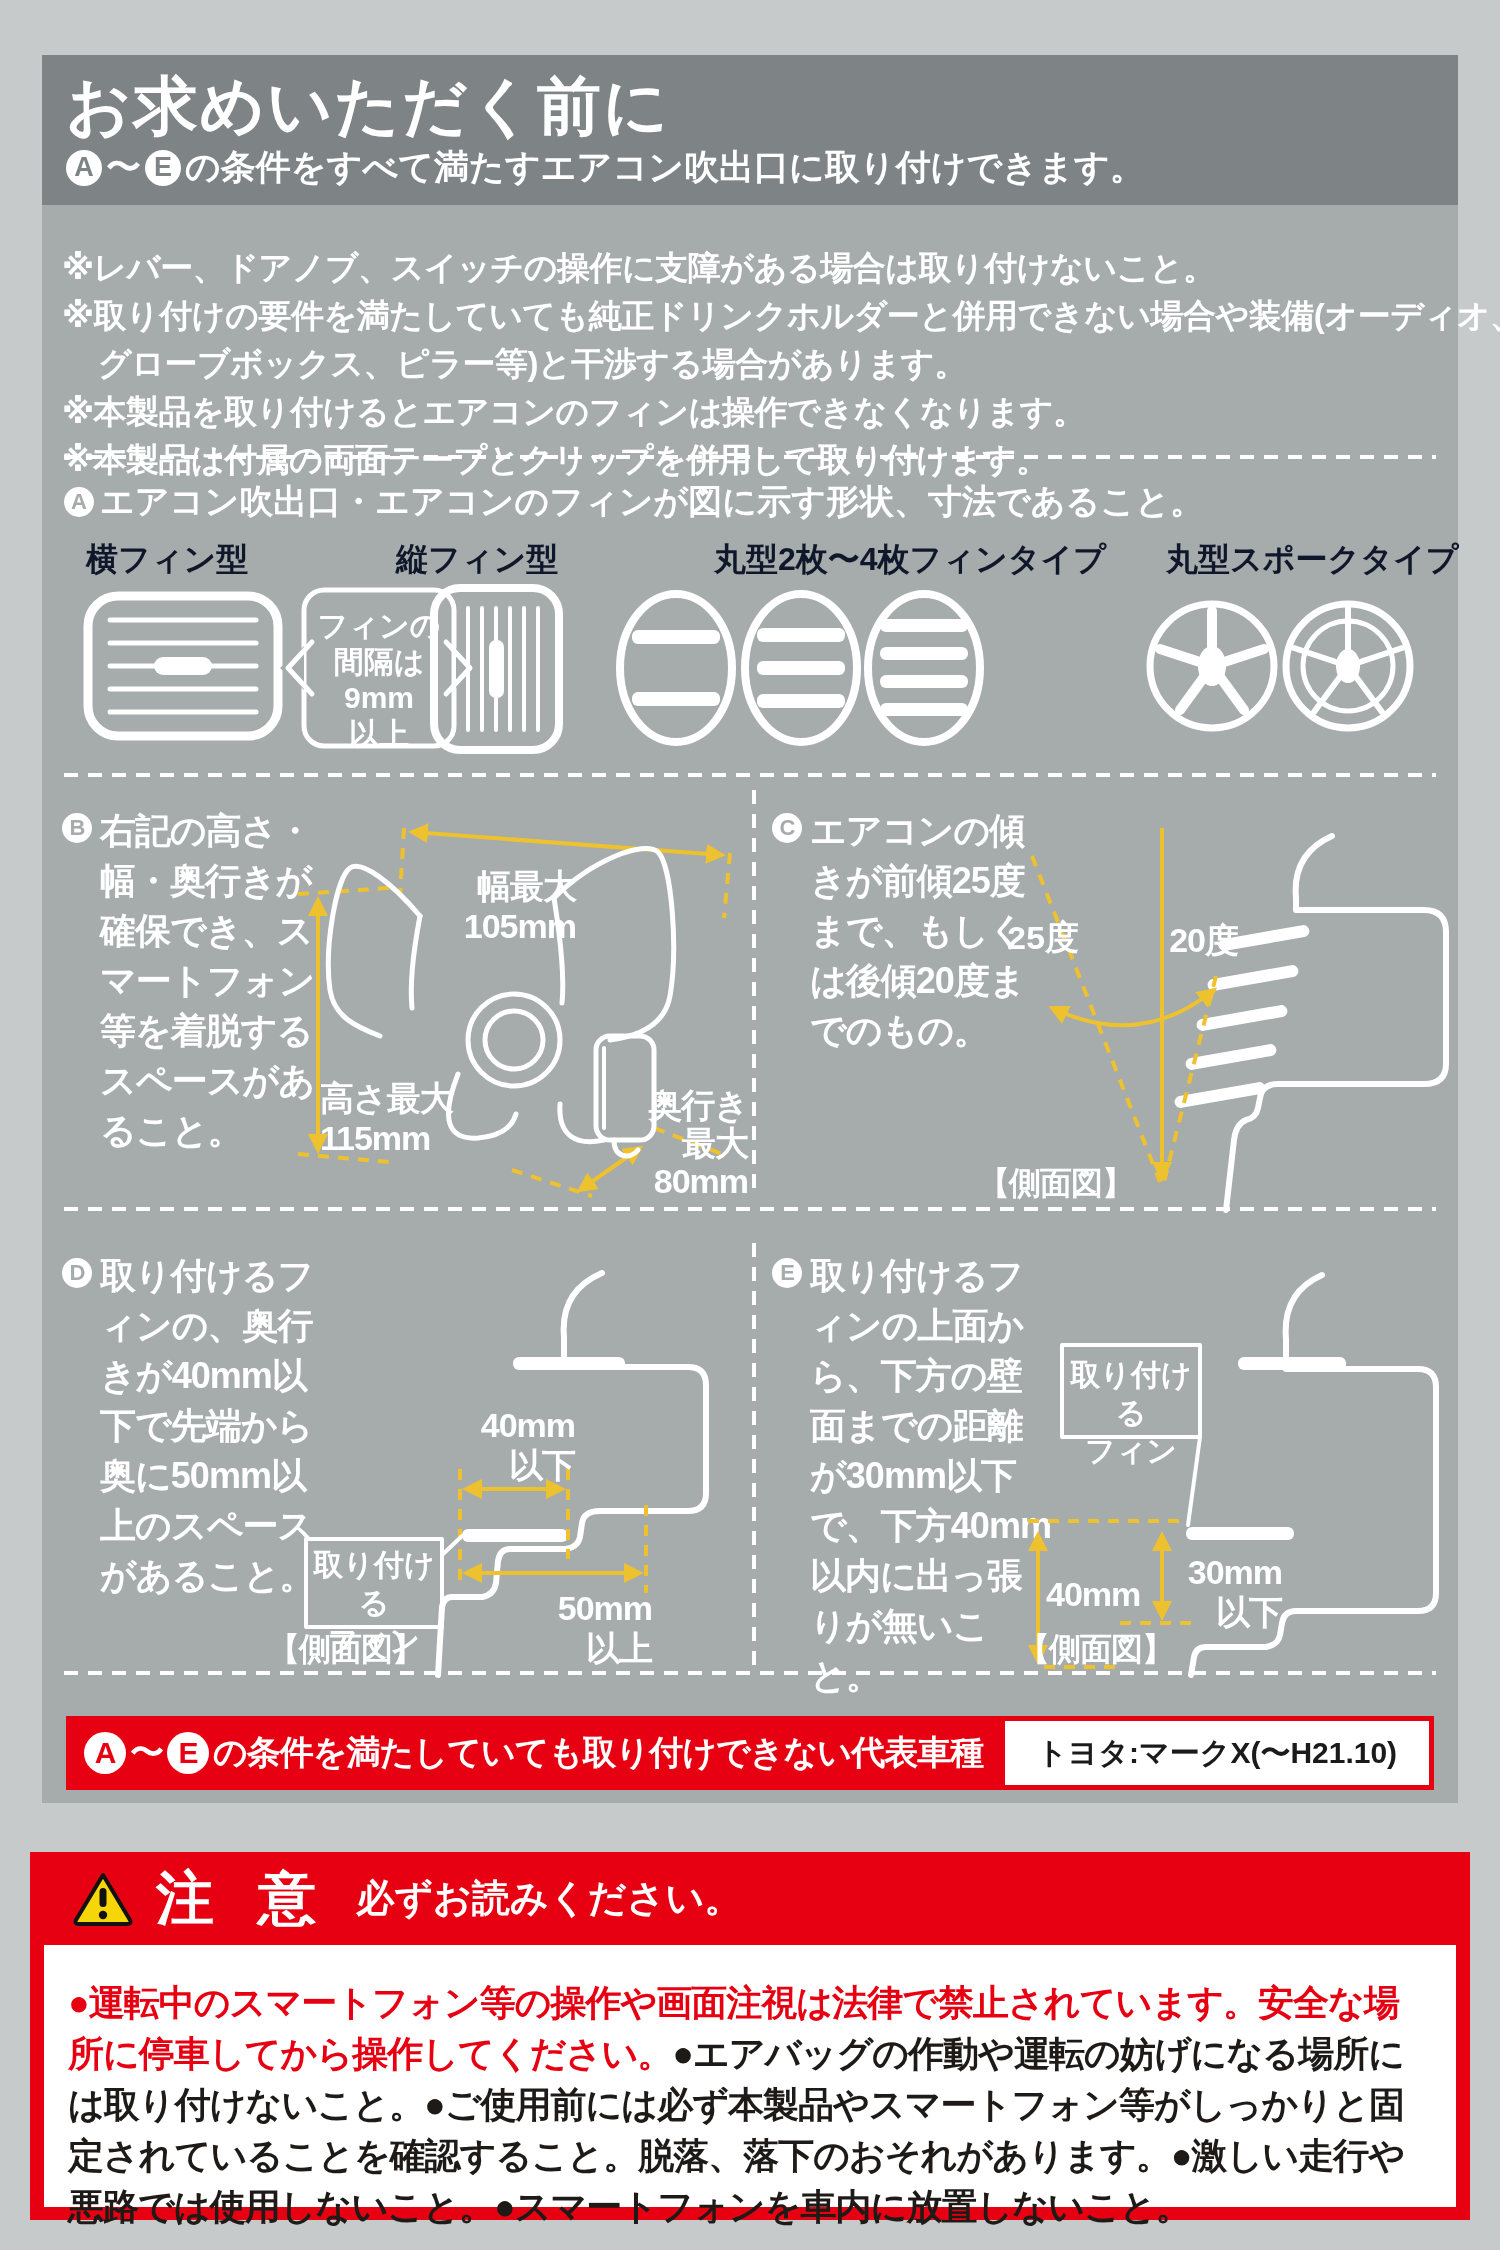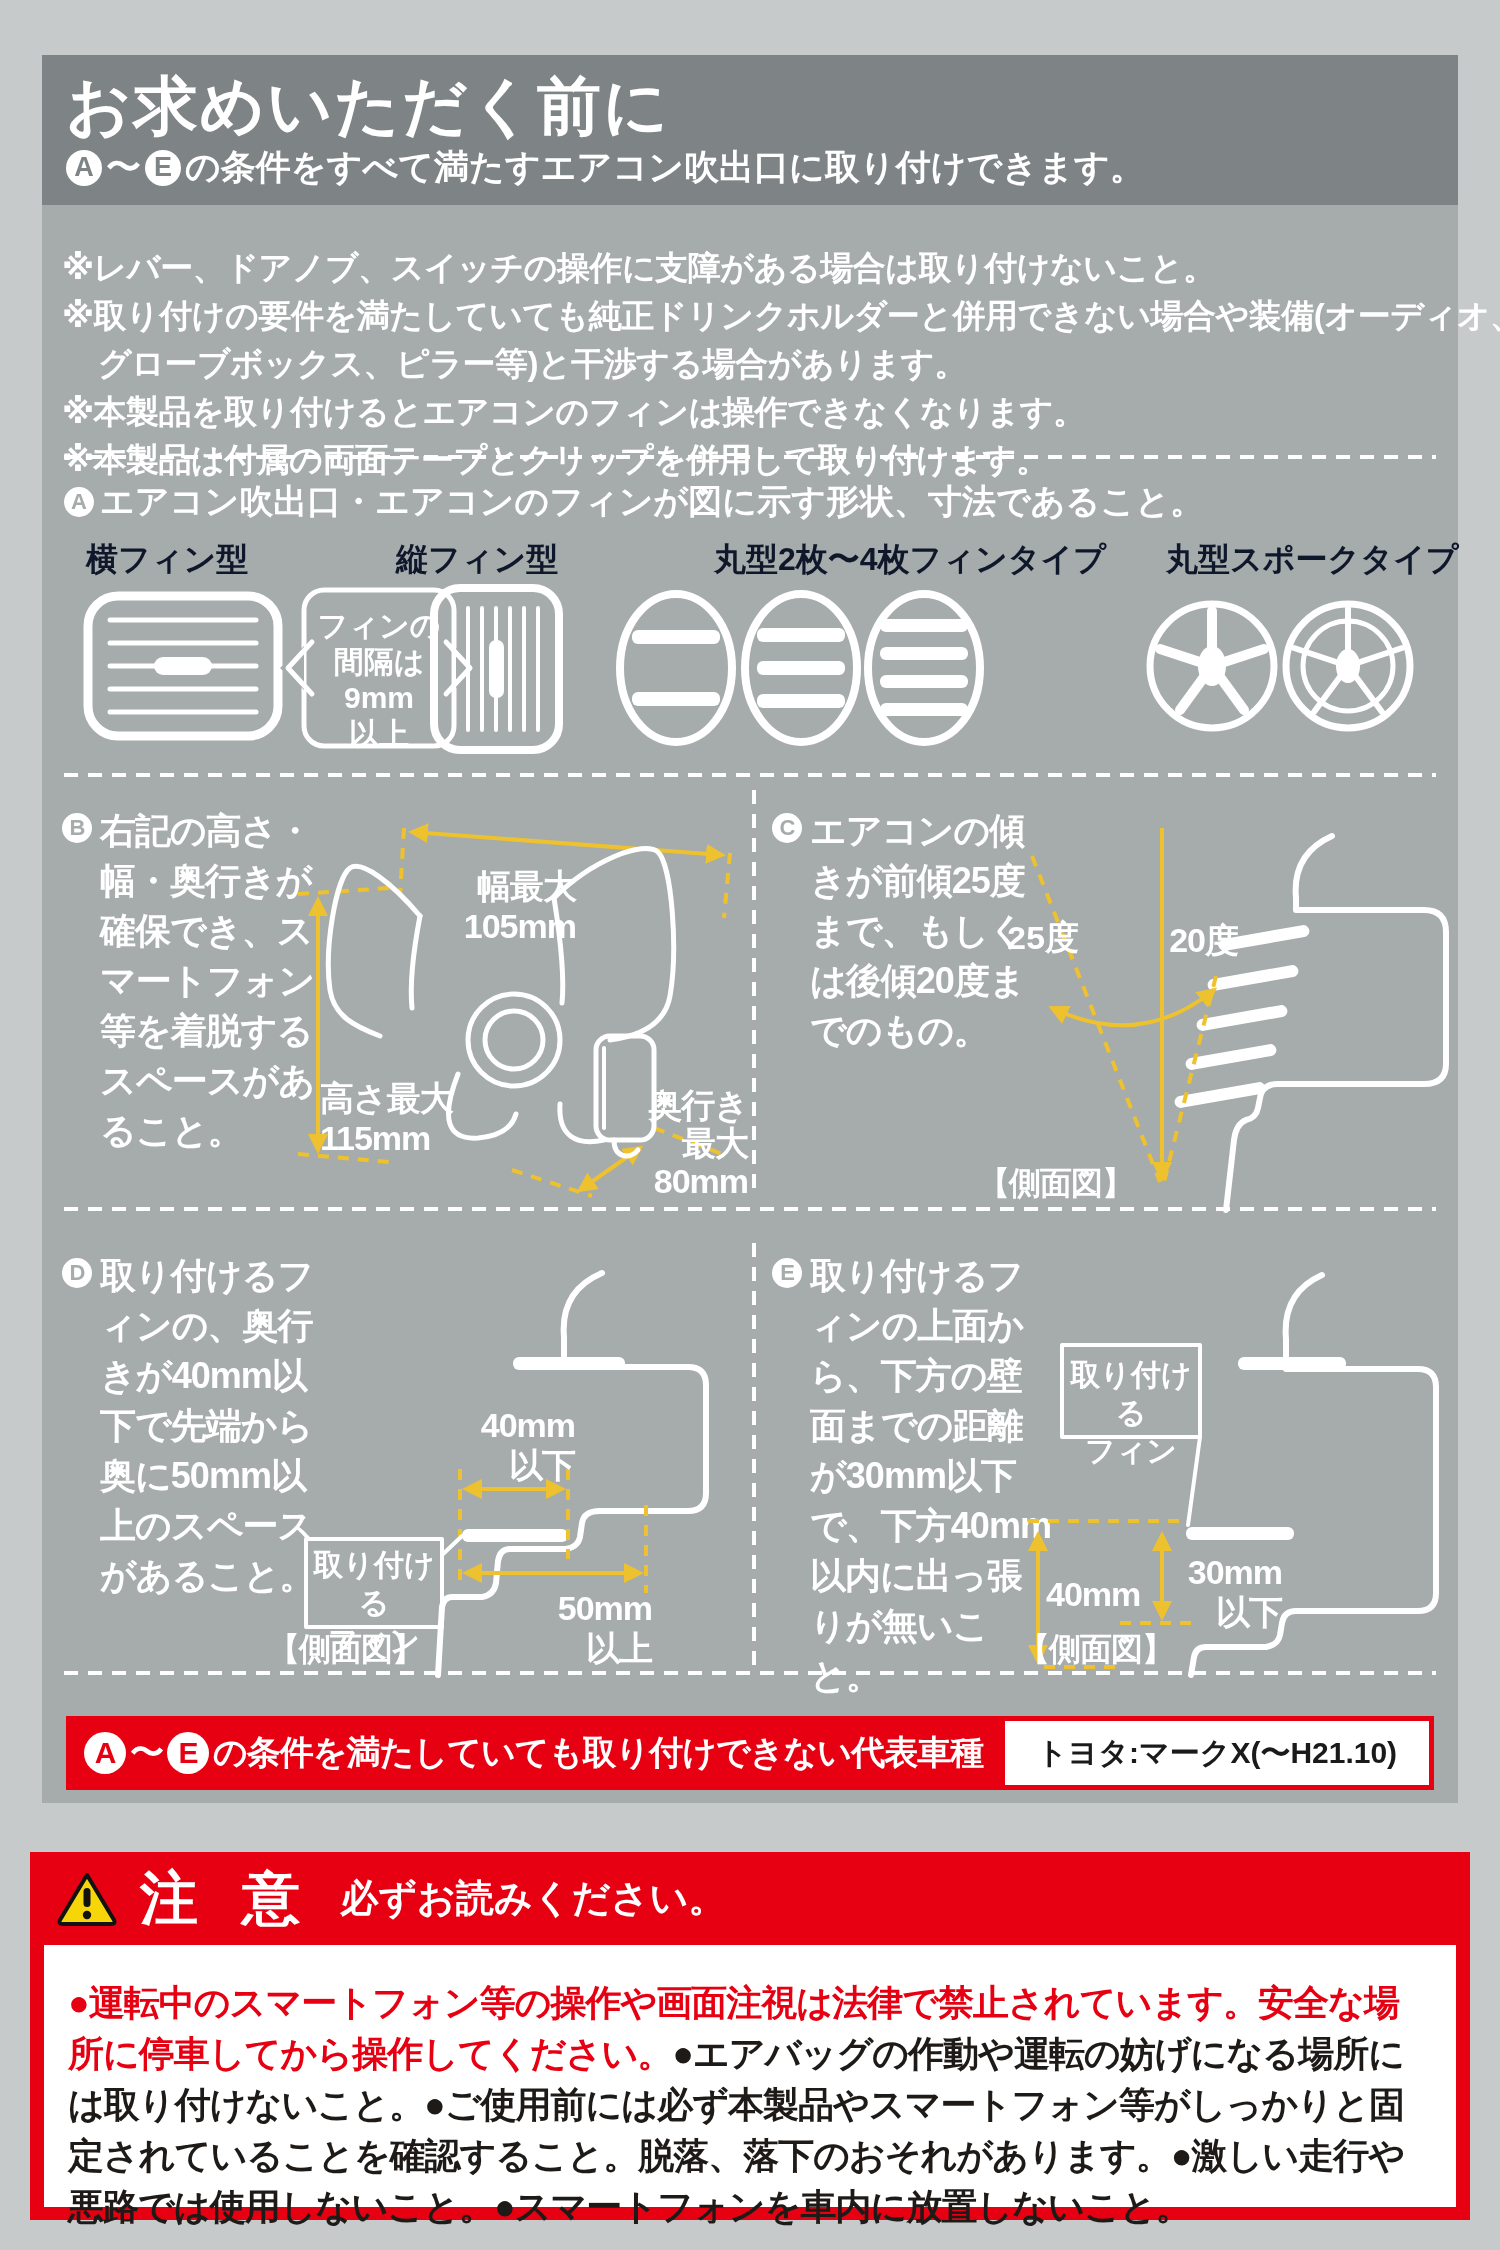--- a/index.html
+++ b/index.html
@@ -41,21 +41,21 @@
   .caption{position:absolute;color:#fff;font-size:32px;white-space:nowrap;letter-spacing:-1px;}
   .finbox-text{position:absolute;color:#fff;font-size:30px;line-height:38px;text-align:center;white-space:pre-line;}
   
   .banner{left:66px;top:1716px;width:1368px;height:74px;background:#e60012;display:flex;align-items:center;}
   .banner-label{display:flex;align-items:center;gap:4px;color:#fff;font-size:34px;padding-left:18px;white-space:nowrap;letter-spacing:-1px;}
   .banner-tilde{color:#fff;font-size:34px;}
   .vehicle-box{position:absolute;right:5px;top:5px;width:424px;height:64px;background:#fff;
                display:flex;align-items:center;justify-content:center;color:#1a1a1a;font-size:30px;white-space:nowrap;}
   
   .caution{left:30px;top:1852px;width:1440px;height:368px;background:#e60012;}
-  .caution-hdr{position:absolute;left:0;top:0;width:100%;height:93px;display:flex;align-items:center;}
+  .caution-hdr{position:absolute;left:16px;top:0;width:100%;height:93px;display:flex;align-items:center;}
   .caution-title{color:#fff;font-size:58px;letter-spacing:14px;margin-left:22px;white-space:nowrap;}
   .caution-lead{color:#fff;font-size:38px;margin-left:26px;white-space:nowrap;}
   .caution-body{position:absolute;left:14px;top:93px;width:1412px;height:262px;background:#fff;
                 padding:32px 24px;box-sizing:border-box;font-size:36px;line-height:51px;
                 word-break:break-all;letter-spacing:-1px;}
   .warn-red{color:#e60012;}
   .warn-black{color:#1e1a17;}
   svg{position:absolute;overflow:visible;}
   .wline{stroke:#fff;fill:none;stroke-linejoin:round;stroke-linecap:round;}
   .ydash{stroke:#eec22f;stroke-width:4;stroke-dasharray:11 9;fill:none;}

